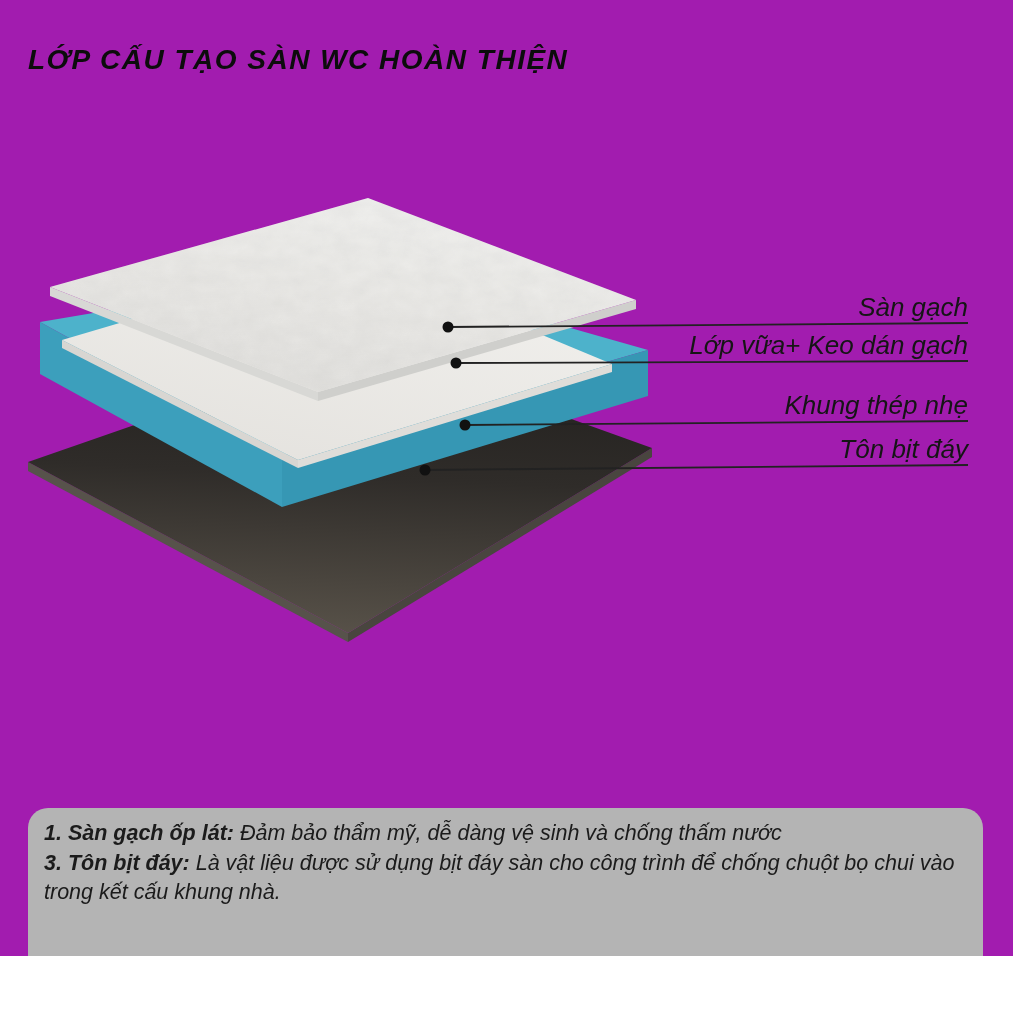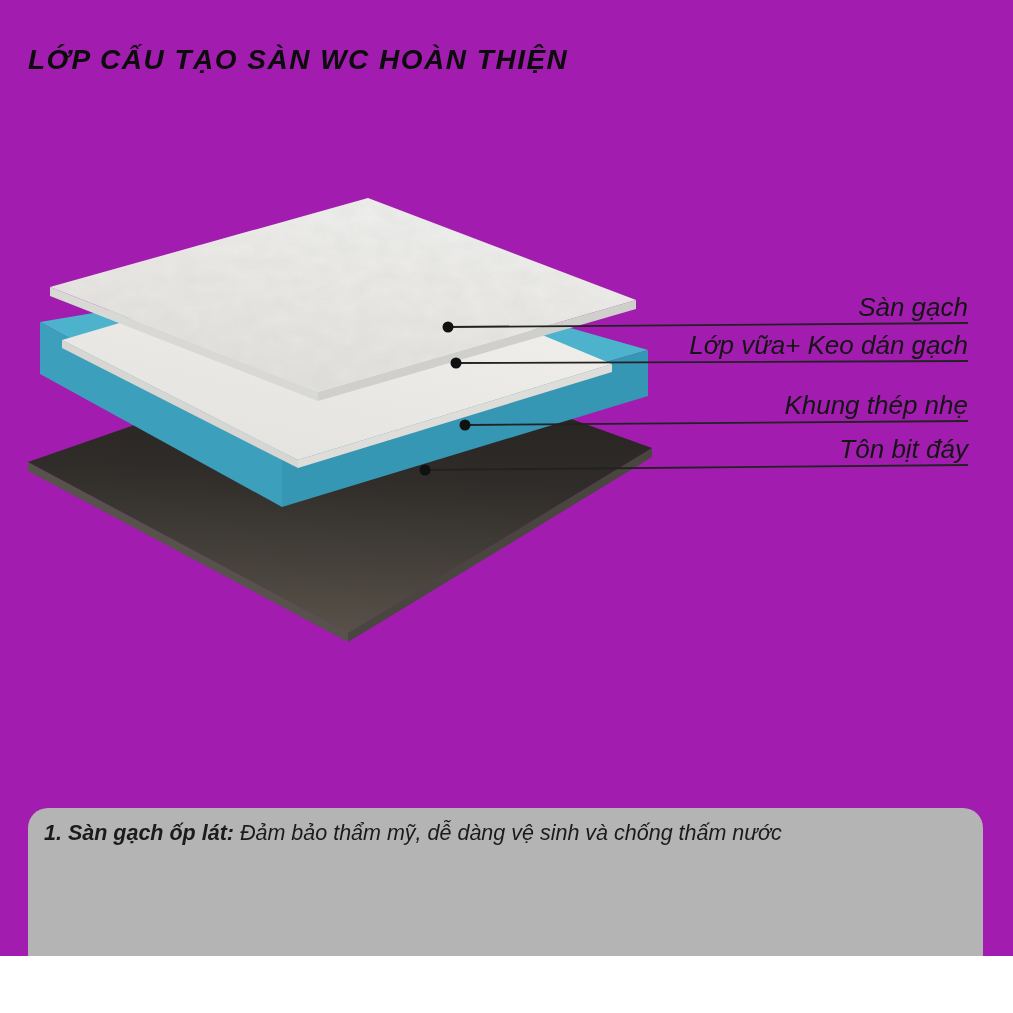--- a/index.html
+++ b/index.html
@@ -103,15 +103,16 @@
       <text x="968" y="316">Sàn gạch</text>
       <text x="968" y="354">Lớp vữa+ Keo dán gạch</text>
       <text x="968" y="414">Khung thép nhẹ</text>
       <text x="968" y="458">Tôn bịt đáy</text>
     </g>
   </svg>
 
 
   <div class="info-box">
     <p><b>1. Sàn gạch ốp lát:</b><span>Đảm bảo thẩm mỹ, dễ dàng vệ sinh và chống thấm nước</span></p>
+    <p><b>3. Tôn bịt đáy:</b><span>Là vật liệu được sử dụng bịt đáy sàn cho công trình để chống chuột bọ chui vào trong kết cấu khung nhà.</span></p>
   </div>
 
 </div>
 
 </body></html>

